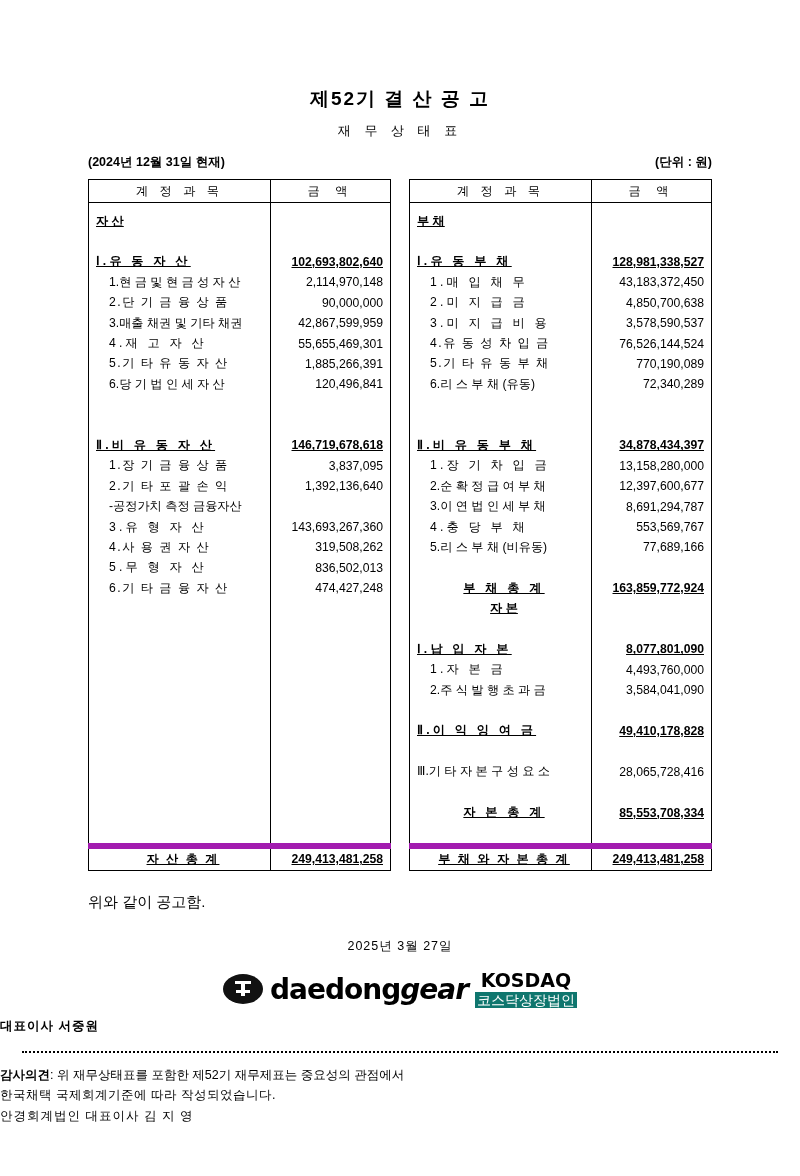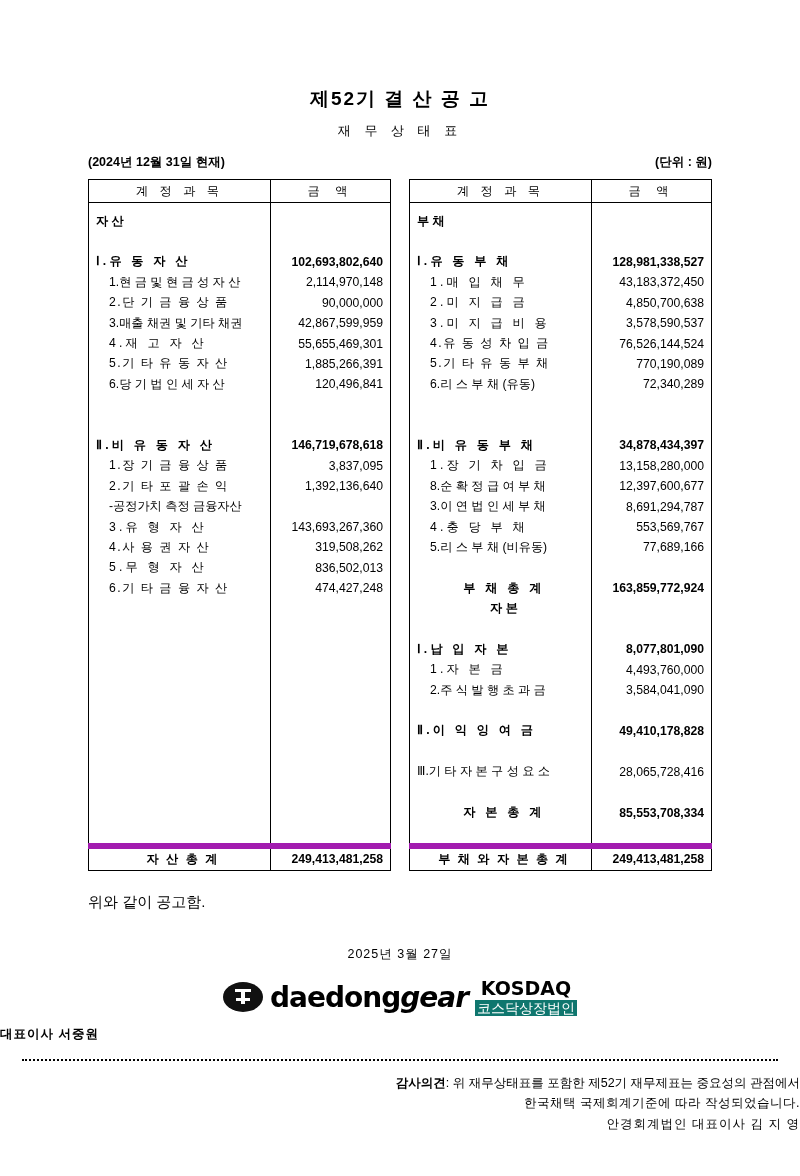--- a/index.html
+++ b/index.html
@@ -83,34 +83,34 @@
   }
   .amt {
     text-align: right;
     padding-right: 7px !important;
     white-space: nowrap;
     border-left: 1px solid #000;
   }
   .hdr .amt {
     border-left: 1px solid #000;
   }
-  .bold { font-weight: bold; }
+  .bold { font-weight: bold; text-decoration: underline; }
   .sp2 { letter-spacing: 3.2px; }
   .sp3 { letter-spacing: 1.5px; }
   .sp0 { letter-spacing: 0px; }
   .indent { padding-left: 20px !important; }
   .blank td { height: 20.4px; }
   .topline td { border-top: 6px solid #a21caf; }
   .note {
     margin-top: 22px;
     padding-left: 88px;
     font-size: 15px;
   }
   .date {
-    margin-top: 34px;
+    margin-top: 26px;
     text-align: center;
     font-size: 12.5px;
     letter-spacing: 1px;
   }
   .logo-row {
     margin-top: 16px;
     display: flex;
     justify-content: center;
     align-items: center;
     gap: 7px;
@@ -182,21 +182,21 @@
     font-size: 12.5px;
     font-weight: bold;
     letter-spacing: 1px;
   }
   .divider {
     margin: 16px 22px 0 22px;
     border-top: 2px dotted #000;
   }
   .audit {
     margin-top: 12px;
-    text-align: right;
+    text-align: left;
     font-size: 12.5px;
     line-height: 1.65;
   }
   .audit .b { font-weight: bold; }
   .audit .l2 { letter-spacing: 0.5px; }
   .audit .l3 { letter-spacing: 1px; }
 </style>
 </head>
 <body>
 
@@ -409,21 +409,21 @@
           </tr>
           <tr>
             <td class="lbl sp2 bold">Ⅱ.비  유  동  부  채</td>
             <td class="amt bold">34,878,434,397</td>
           </tr>
           <tr>
             <td class="lbl sp2 indent">1.장 기 차 입 금</td>
             <td class="amt">13,158,280,000</td>
           </tr>
           <tr>
-            <td class="lbl sp0 indent">8.순 확 정 급 여 부 채</td>
+            <td class="lbl sp0 indent">2.순 확 정 급 여 부 채</td>
             <td class="amt">12,397,600,677</td>
           </tr>
           <tr>
             <td class="lbl sp0 indent">3.이 연 법 인 세 부 채</td>
             <td class="amt">8,691,294,787</td>
           </tr>
           <tr>
             <td class="lbl sp2 indent">4.충   당   부   채</td>
             <td class="amt">553,569,767</td>
           </tr>

